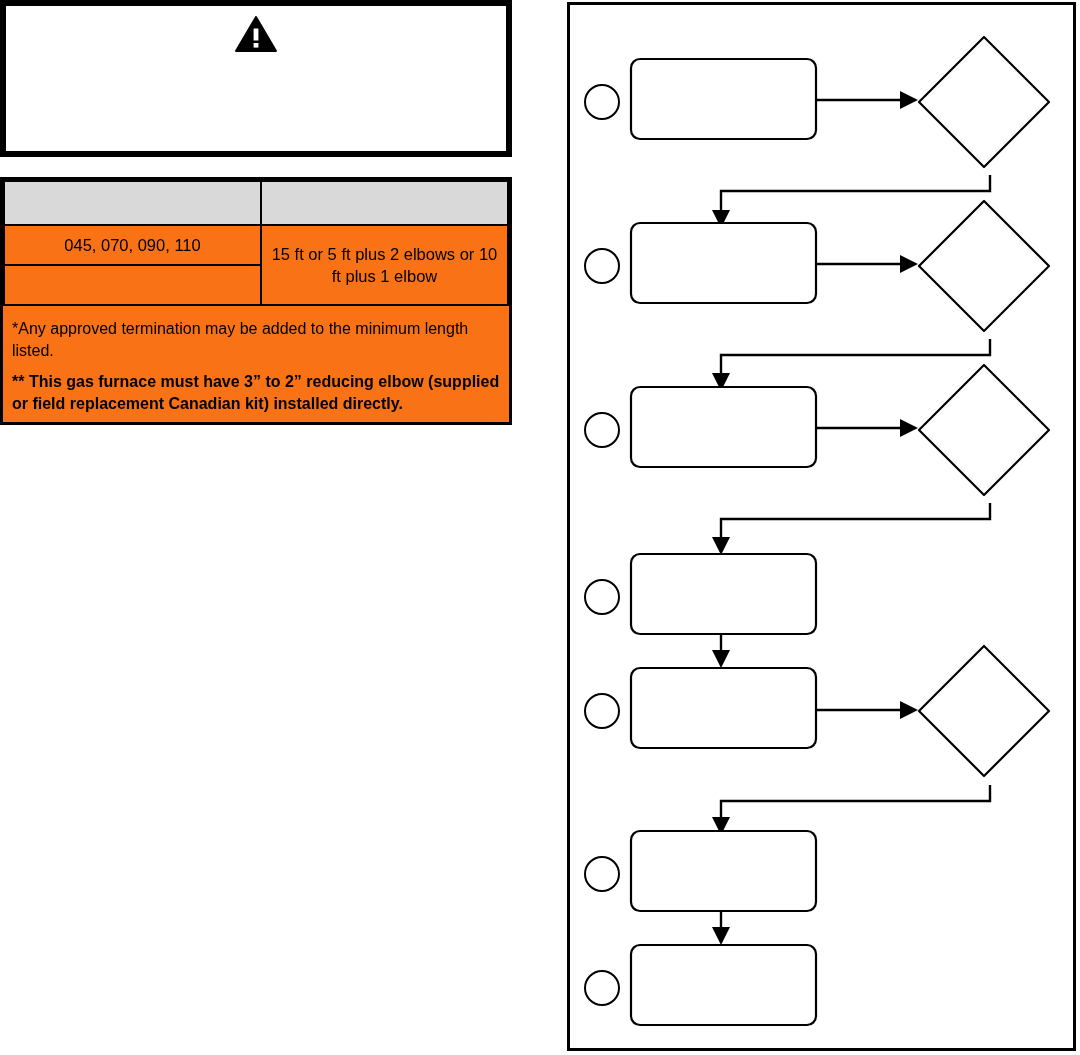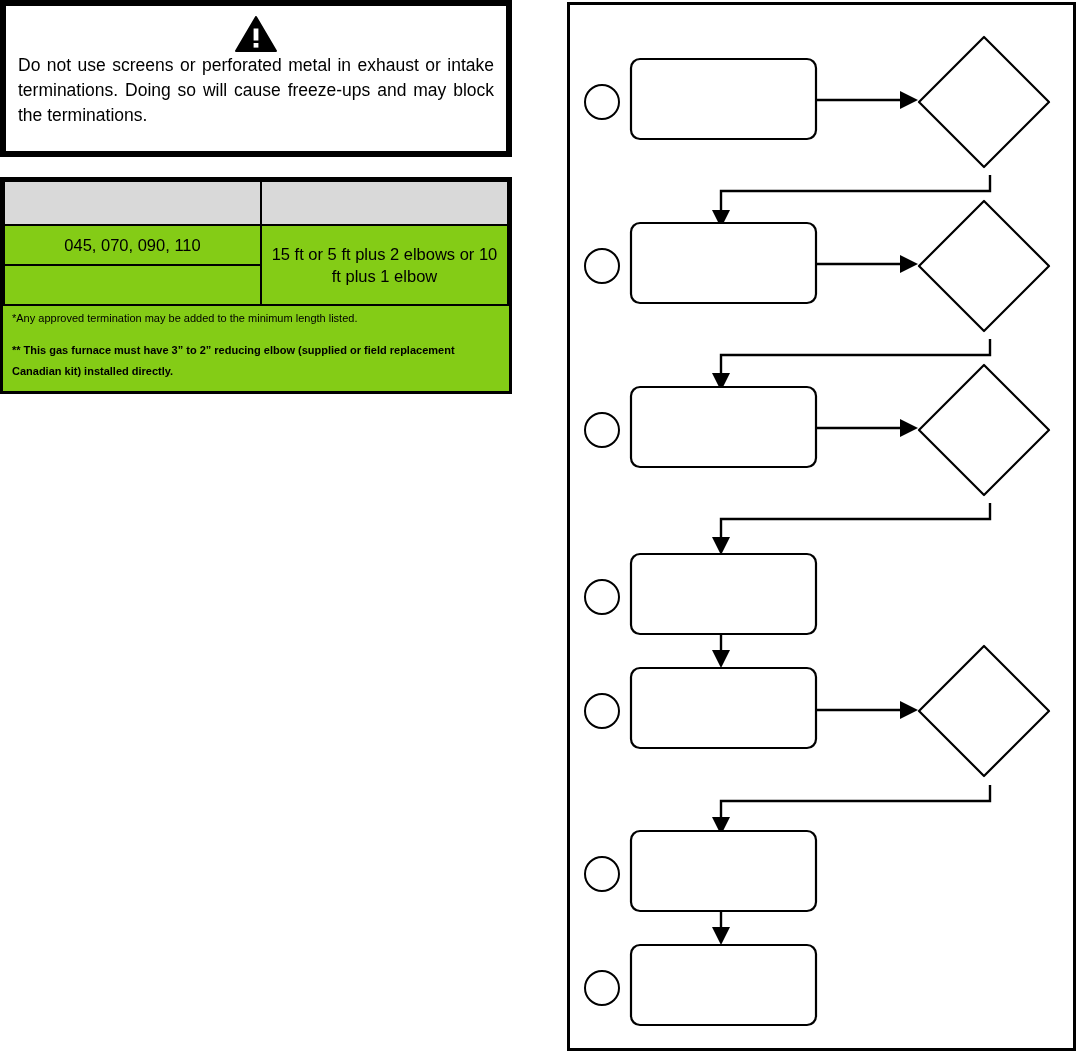--- a/index.html
+++ b/index.html
@@ -53,21 +53,21 @@
   }
 
   
   #spec-table {
     position: absolute;
     left: 0px;
     top: 177px;
     width: 512px;
     box-sizing: border-box;
     border: 3px solid #000000;
-    background: #84cc16;
+    background: #f97316;
   }
   #spec-table table {
     border-collapse: collapse;
     width: 100%;
     table-layout: fixed;
   }
   #spec-table col.c1 { width: 257px; }
   #spec-table col.c2 { width: auto; }
   #spec-table td {
     border: 2px solid #000000;
@@ -88,22 +88,22 @@
     height: 38px;
   }
   #spec-table td.len-cell {
     padding: 4px 8px;
   }
   #spec-table td.footnote-cell {
     border-left: none;
     border-right: none;
     border-bottom: none;
     text-align: left;
-    padding: 2px 8px 8px 8px;
-    font-size: 11px;
+    padding: 12px 8px 8px 8px;
+    font-size: 16px;
     line-height: 21.5px;
   }
   #spec-table .fn-p {
     margin: 0 0 10px 0;
   }
   #spec-table .fn-p.last {
     margin-bottom: 0;
     font-weight: bold;
   }
 
@@ -158,21 +158,20 @@
     <div id="warning-icon-row">
       <span class="warn-tri">
         <svg width="42" height="36" viewBox="0 0 42 36" aria-hidden="true">
           <path d="M21 1 L41 35 L1 35 Z" fill="#000000" stroke="#000000" stroke-width="2" stroke-linejoin="round"></path>
           <rect x="18.6" y="12.5" width="4.8" height="12" fill="#ffffff"></rect>
           <rect x="18.6" y="27" width="4.8" height="4.6" fill="#ffffff"></rect>
         </svg>
       </span>
     </div>
 
-    <div id="warning-text">Do not use screens or perforated metal in exhaust or intake terminations. Doing so will cause freeze-ups and may block the terminations.</div>
   </div>
 </div>
 
 <div id="spec-table">
   <table>
     <colgroup>
         <col class="c1">
         <col class="c2">
       </colgroup>
     <tbody>

